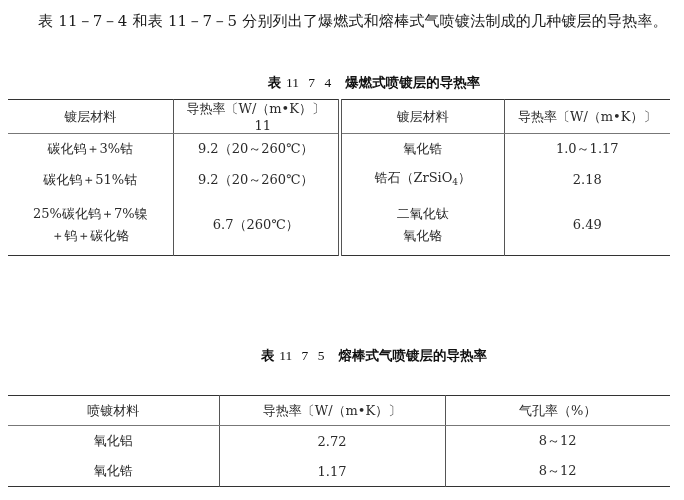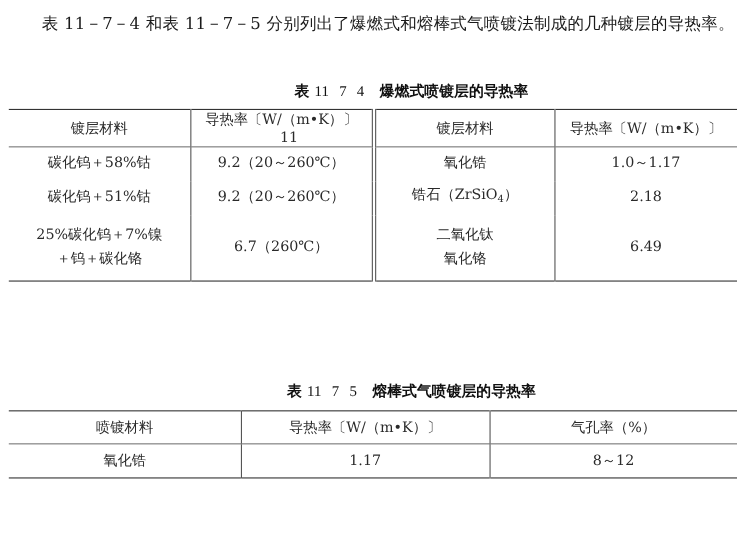--- a/index.html
+++ b/index.html
@@ -21,21 +21,21 @@
   .caption .num { font-family: "Liberation Serif", serif; font-weight: normal; word-spacing: 6px; }
   table { position: absolute; border-collapse: collapse; table-layout: fixed; }
   td, th { padding: 0; text-align: center; vertical-align: middle; font-weight: normal;
     font-size: 13px; color: #2a2a2a; }
   .t1 { left: 8px; top: 99px; width: 662px; border-top: 1.5px solid #333; border-bottom: 1.5px solid #333; }
   .t1 th { height: 28px; border-bottom: 1px solid #777; }
   .t1 .c1 { border-right: 1px solid #555; }
   .t1 .c2 { border-right: 4px double #555; }
   .t1 .c3 { border-right: 1px solid #555; }
   .t1 td { line-height: 22px; }
-  .t2 { left: 8px; top: 373px; width: 662px; border-top: 1.5px solid #333; border-bottom: 1.5px solid #333; }
+  .t2 { left: 8px; top: 395px; width: 662px; border-top: 1.5px solid #333; border-bottom: 1.5px solid #333; }
   .t2 th { height: 29px; border-bottom: 1px solid #777; }
   .t2 .c1 { border-right: 1px solid #555; }
   .t2 .c2 { border-right: 1px solid #555; }
   .t2 td { height: 30px; }
   .ml { display: block; }
   .sub { font-size: 9px; vertical-align: -3px; }
   .hdr-extra { margin-left: 14px; }
 </style>
 </head>
 <body>
@@ -60,21 +60,21 @@
       <th class="c1">镀层材料</th>
       <th class="c2">
         <span>导热率〔W/（m•K）〕</span><span class="hdr-extra">11</span>
       </th>
       <th class="c3">镀层材料</th>
       <th>导热率〔W/（m•K）〕</th>
     </tr>
   </thead>
   <tbody>
     <tr style="height:31px;">
-      <td class="c1">碳化钨＋58%钴</td>
+      <td class="c1">碳化钨＋3%钴</td>
       <td class="c2">9.2（20～260℃）</td>
       <td class="c3">氧化锆</td>
       <td>1.0～1.17</td>
     </tr>
     <tr style="height:31px;">
       <td class="c1">碳化钨＋51%钴</td>
       <td class="c2">9.2（20～260℃）</td>
       <td class="c3">
         <span>锆石（ZrSiO</span><span class="sub">4</span><span>）</span>
       </td>
@@ -109,18 +109,23 @@
   </colgroup>
   <thead>
     <tr>
       <th class="c1">喷镀材料</th>
       <th class="c2">导热率〔W/（m•K）〕</th>
       <th>气孔率（%）</th>
     </tr>
   </thead>
   <tbody>
     <tr>
+      <td class="c1">氧化铝</td>
+      <td class="c2">2.72</td>
+      <td>8～12</td>
+    </tr>
+    <tr>
       <td class="c1">氧化锆</td>
       <td class="c2">1.17</td>
       <td>8～12</td>
     </tr>
   </tbody>
 </table>
 
 </body></html>

